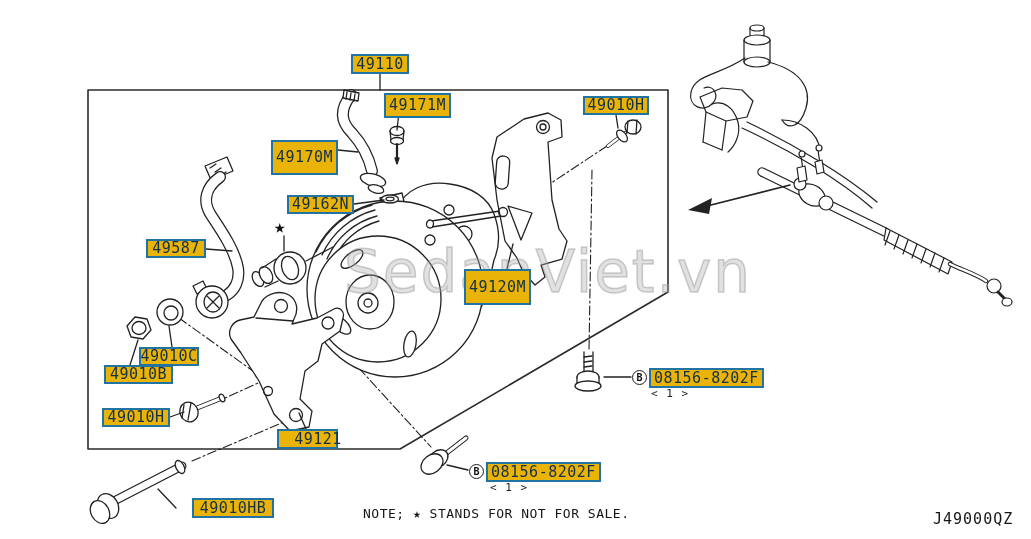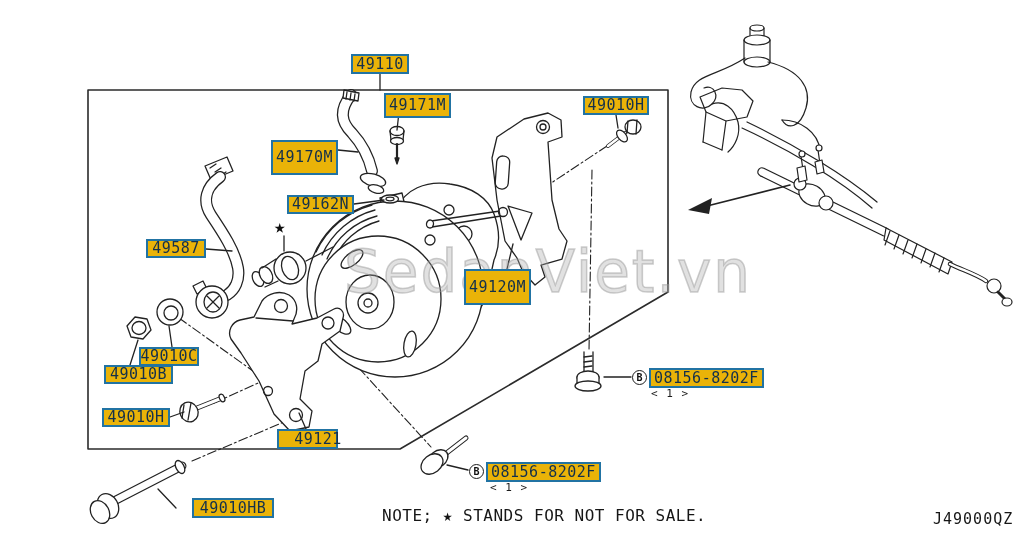--- a/index.html
+++ b/index.html
@@ -8,21 +8,21 @@
   .stage svg{position:absolute;left:0;top:0;}
   .plabel{position:absolute;box-sizing:border-box;border:2px solid #2173a3;background:#eab308;
           color:#13304c;display:flex;align-items:center;justify-content:center;
           font-size:15px;line-height:1;letter-spacing:0.5px;white-space:nowrap;z-index:4;}
   .bspec{justify-content:flex-start;padding-left:3px;}
   .bcirc{position:absolute;width:15px;height:15px;border:1.6px solid #1c1c1c;border-radius:50%;
          background:#fff;color:#111;font-size:10px;font-weight:bold;line-height:14px;
          text-align:center;z-index:5;box-sizing:border-box;}
   .bqty{position:absolute;color:#1c1c1c;font-size:11px;letter-spacing:1px;z-index:5;white-space:nowrap;}
   .star{position:absolute;color:#0e0e0e;font-size:19px;line-height:1;z-index:3;}
-  .note{position:absolute;left:382px;top:506px;color:#161616;font-size:16px;letter-spacing:0.5px;z-index:4;white-space:nowrap;}
+  .note{position:absolute;left:363px;top:506px;color:#161616;font-size:13px;letter-spacing:0.5px;z-index:4;white-space:nowrap;}
   .jcode{position:absolute;left:933px;top:510px;color:#161616;font-size:15px;letter-spacing:1px;z-index:4;}
   .watermark{position:absolute;left:344px;top:238px;z-index:2;
              font-family:"DejaVu Sans", sans-serif;font-size:58px;letter-spacing:2px;
              color:rgba(168,168,168,0.34);-webkit-text-stroke:1.5px rgba(148,148,148,0.45);
              white-space:nowrap;pointer-events:none;}
 </style>
 </head>
 <body>
 
 <div class="stage">

